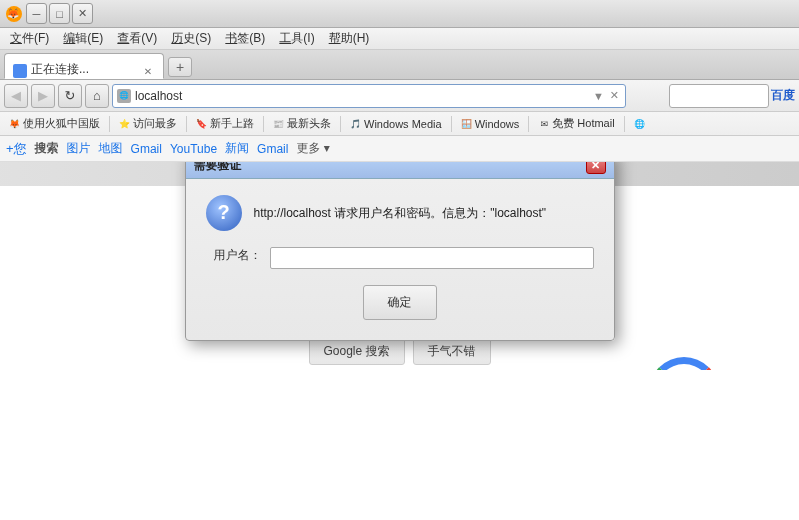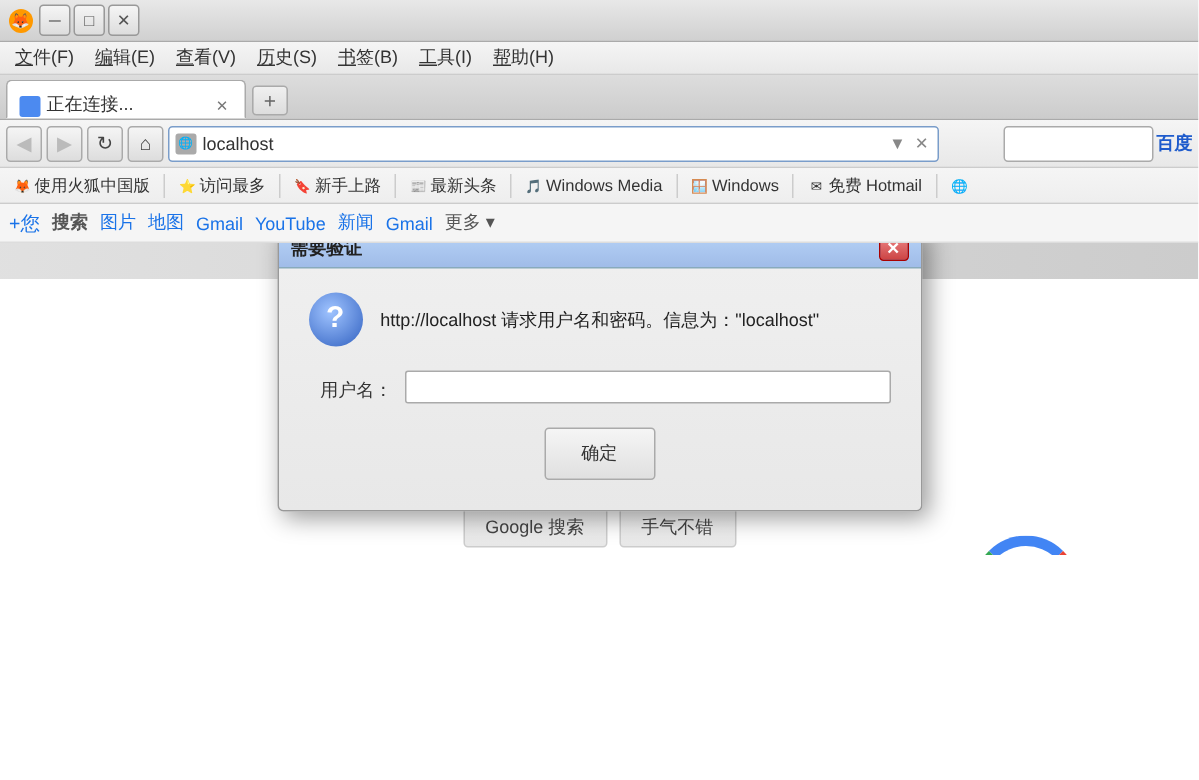--- a/index.html
+++ b/index.html
@@ -424,21 +424,21 @@
     .modal-info-text {
       font-size: 12px;
       color: #222;
       line-height: 1.5;
     }
     .modal-fields {
       margin-left: 0;
     }
     .modal-field-row {
       display: flex;
-      align-items: flex-end;
+      align-items: flex-start;
       margin-bottom: 8px;
     }
     .modal-field-label {
       width: 56px;
       font-size: 12px;
       color: #333;
       text-align: right;
       margin-right: 8px;
     }
     .modal-field-input {

